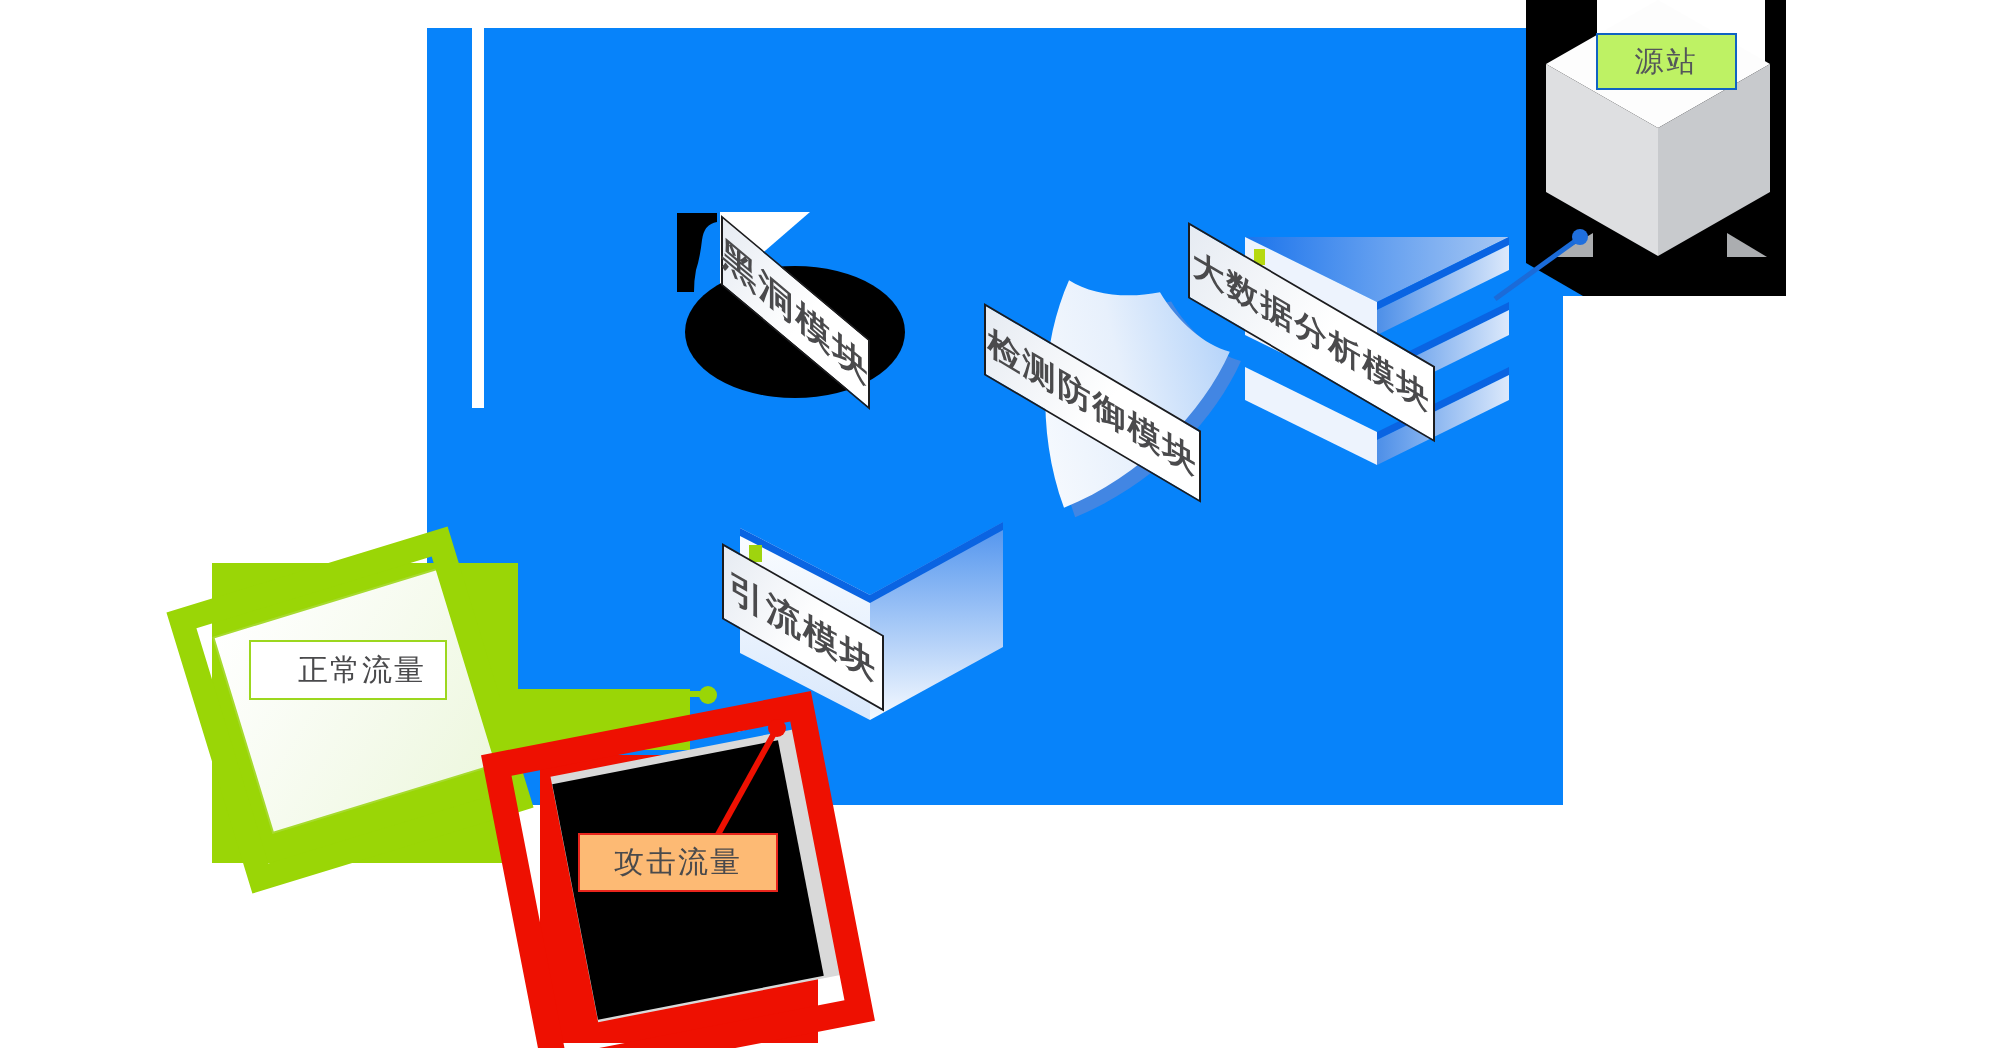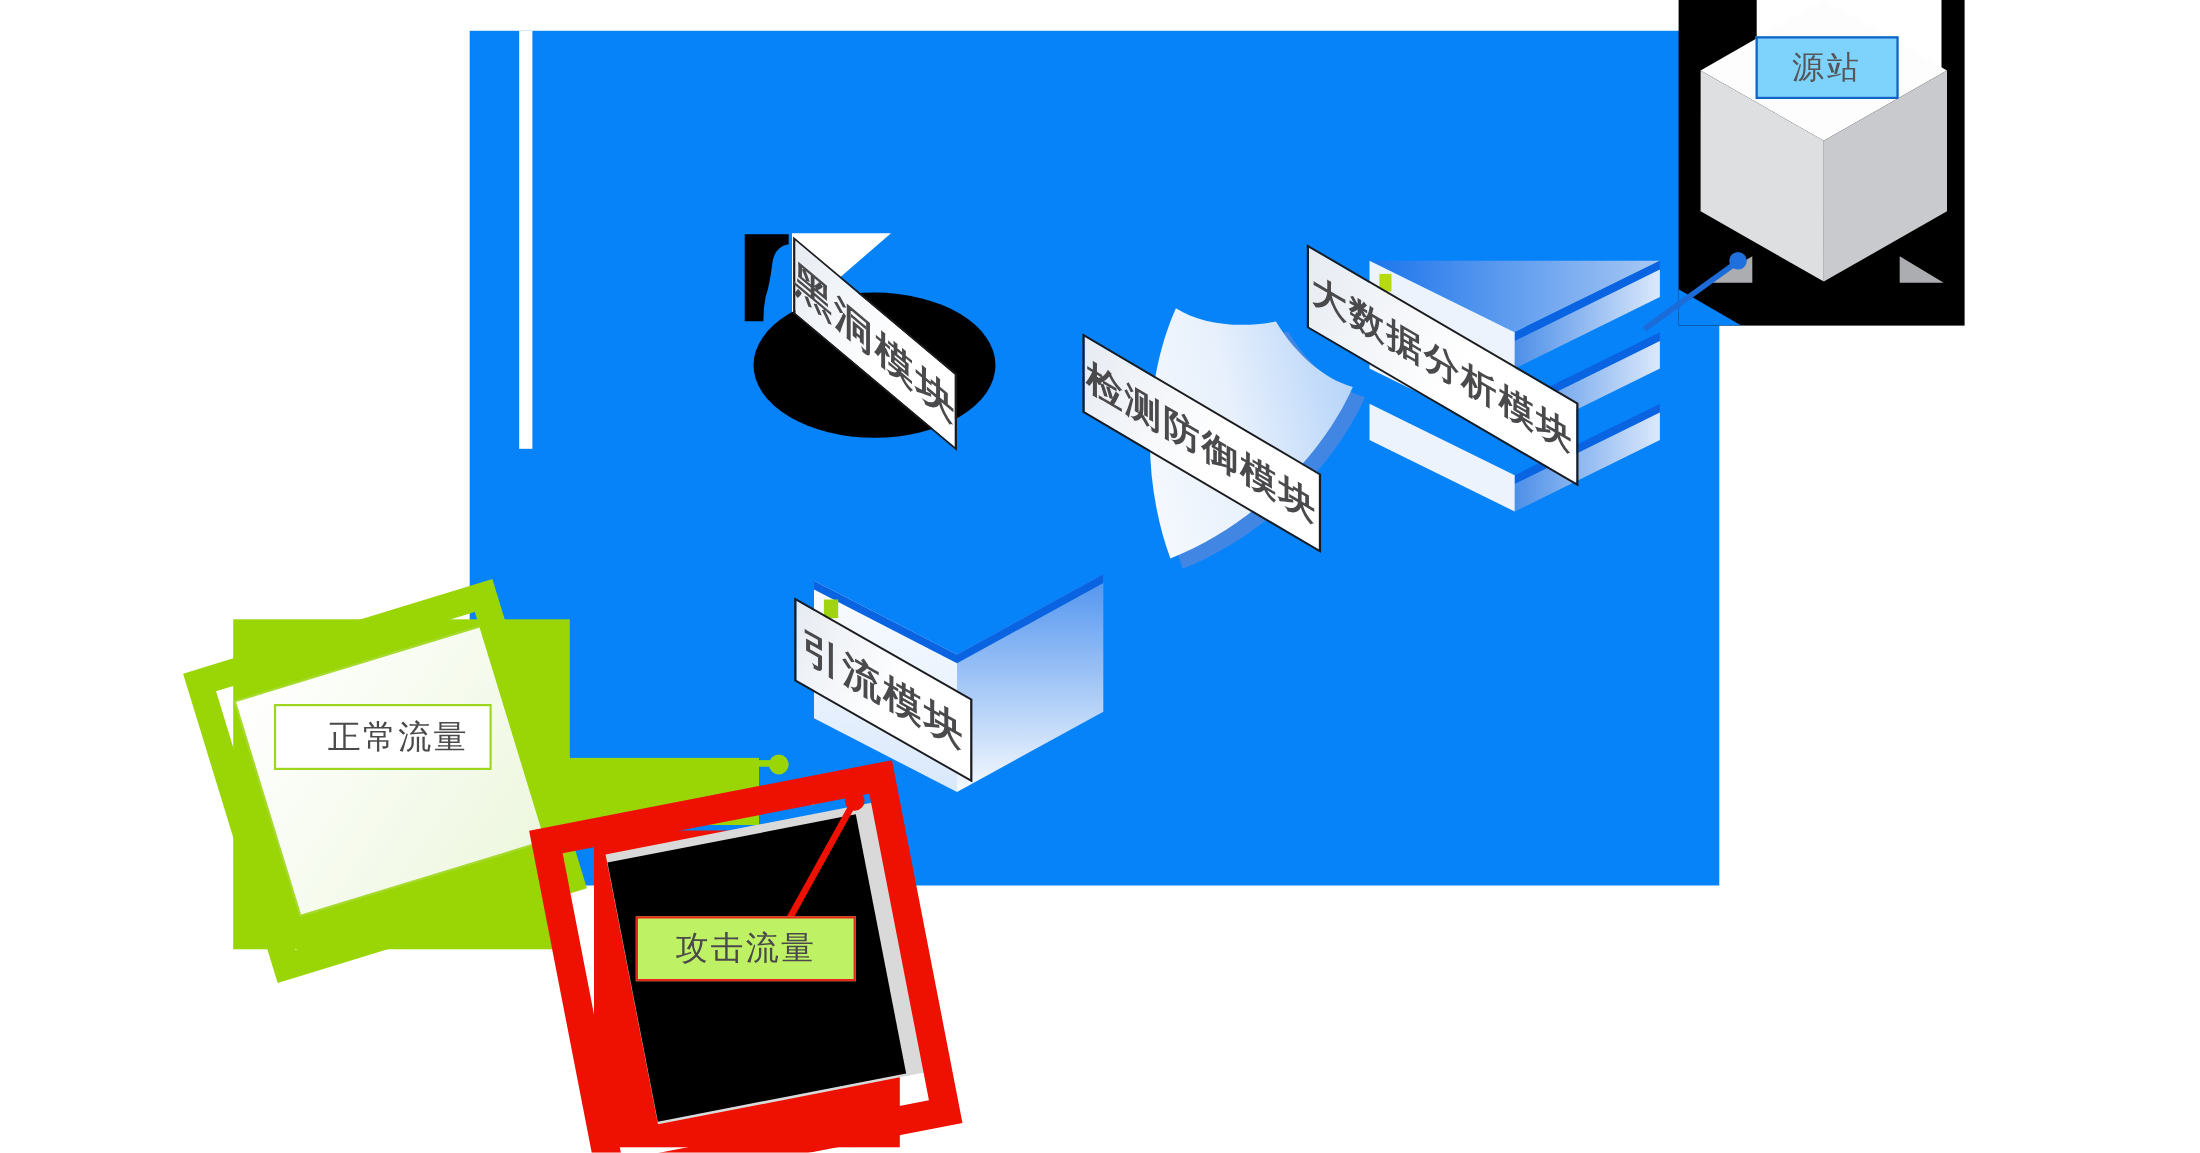--- a/index.html
+++ b/index.html
@@ -7,25 +7,25 @@
          font-family:"Liberation Sans","DejaVu Sans",sans-serif;}
   svg.scene{position:absolute;left:0;top:0;}
   .lbl{position:absolute;display:flex;align-items:center;justify-content:center;
        box-sizing:border-box;color:#4A4A4C;white-space:nowrap;z-index:6;}
   .mod{background:linear-gradient(115deg,#E6EBF2 0%,#ffffff 55%);
        border:2px solid #1c1c1e;font-weight:600;transform-origin:0 0;letter-spacing:2px;}
   #lbl-blackhole{left:721px;top:215px;width:149px;height:70px;font-size:35px;transform:skewY(40deg);}
   #lbl-detection{left:984px;top:303px;width:217px;height:72px;font-size:33px;transform:skewY(30.5deg);}
   #lbl-bigdata{left:1188px;top:222px;width:247px;height:76px;font-size:32px;transform:skewY(30.3deg);}
   #lbl-diversion{left:722px;top:543px;width:162px;height:76px;font-size:35px;transform:skewY(29.7deg);}
-  #lbl-origin{left:1596px;top:33px;width:130px;height:57px;font-size:29px;background:#7dd3fc;
+  #lbl-origin{left:1596px;top:33px;width:141px;height:57px;font-size:29px;background:#bef264;
               border:2px solid #1063C2;color:#54565A;letter-spacing:3px;}
   #lbl-normal{left:249px;top:640px;width:198px;height:60px;font-size:30px;background:#ffffff;
               border:2px solid #9CD71E;letter-spacing:2px;padding-left:28px;}
-  #lbl-attack{left:578px;top:833px;width:200px;height:59px;font-size:30px;background:#bef264;
+  #lbl-attack{left:578px;top:833px;width:200px;height:59px;font-size:30px;background:#fdba74;
               border:2px solid #E8251C;letter-spacing:2px;}
 </style>
 </head>
 <body>
 
 <div class="stage">
 
 <svg class="scene" width="2000" height="1048" viewBox="0 0 2000 1048">
   <defs>
     <linearGradient id="gShield" x1="0" y1="1" x2="1" y2="0">

